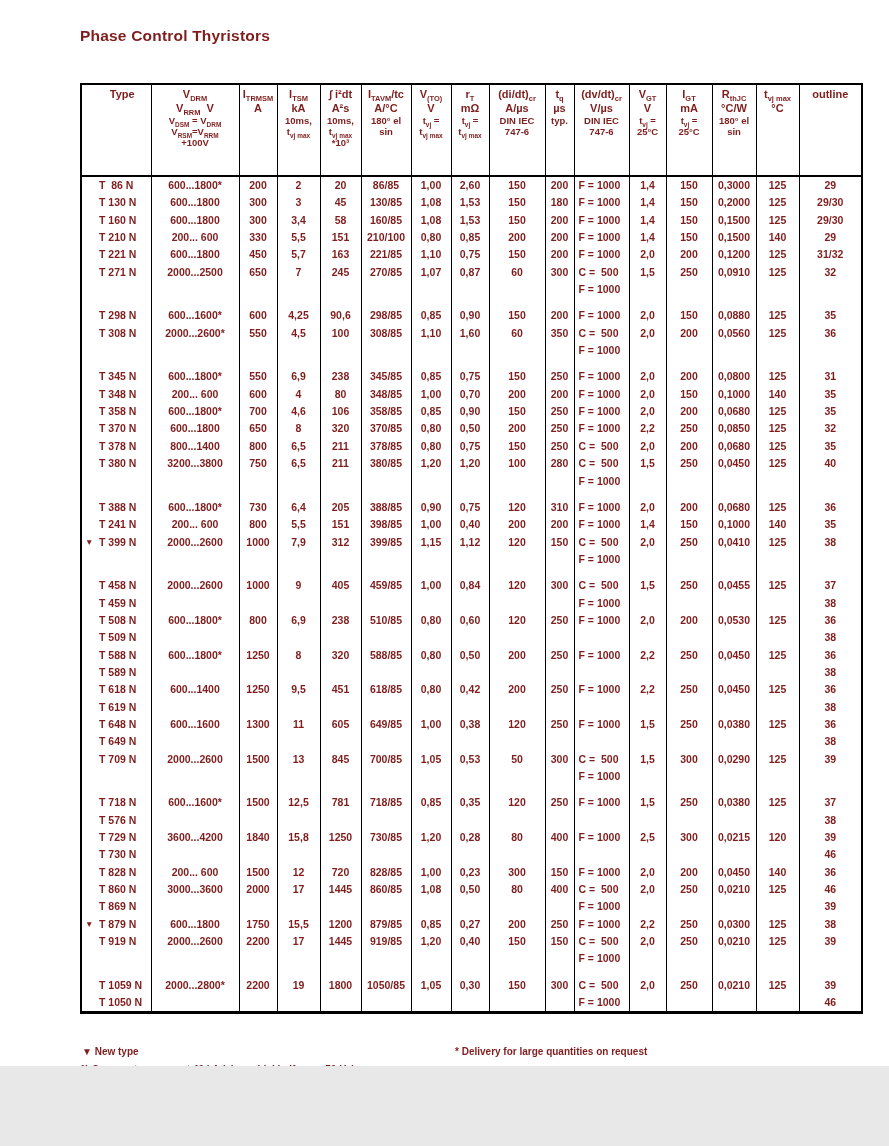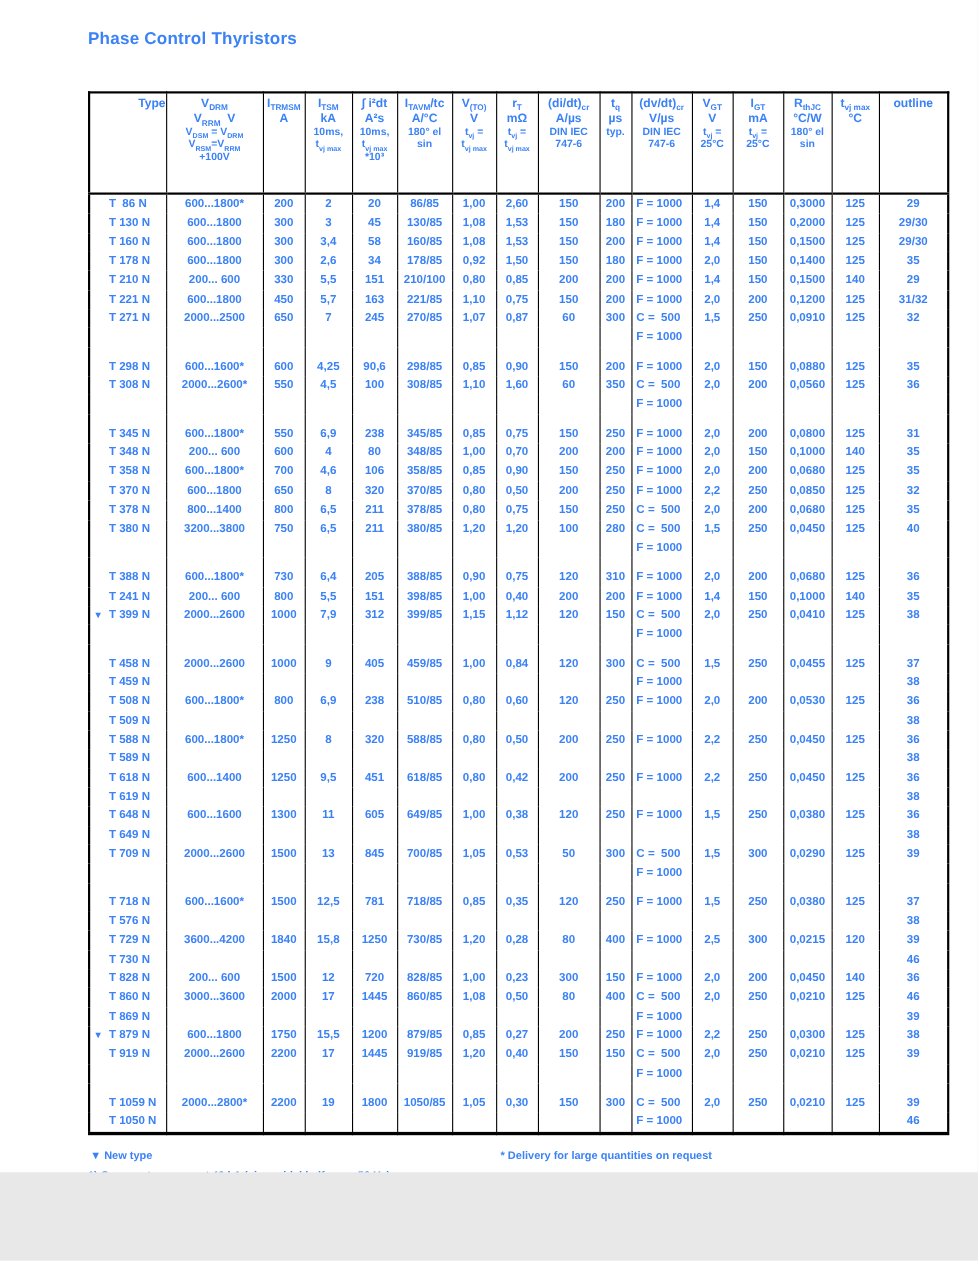--- a/index.html
+++ b/index.html
@@ -1,38 +1,38 @@
 <!DOCTYPE html>
 <html><head>
 <meta charset="utf-8">
 <style>
   html,body{margin:0;padding:0;background:#e8e8e8;}
   .page{
     position:relative;width:889px;height:1066px;background:#ffffff;
-    font-family:"Liberation Sans",sans-serif;color:#3b82f6;overflow:hidden;
+    font-family:"Liberation Sans",sans-serif;color:#7f1d1d;overflow:hidden;
   }
   .title{
     position:absolute;left:80px;top:27px;margin:0;
     font-size:15.5px;font-weight:800;letter-spacing:.2px;
   }
   table.spec{
     position:absolute;left:80px;top:83px;width:783px;
     border-collapse:collapse;table-layout:fixed;
     border:2px solid #000;border-bottom:3px solid #000;
   }
   .spec th,.spec td{
     border-left:1px solid #000;padding:0;margin:0;
     font-weight:700;white-space:pre;overflow:visible;
   }
   .spec th:first-child,.spec td:first-child{border-left:none;}
   .spec thead th{
     height:87px;vertical-align:top;text-align:center;
     border-bottom:2px solid #000;padding-top:3px;
   }
-  .spec thead th.c-type{text-align:right;padding-left:12px;}
+  .spec thead th.c-type{text-align:center;padding-left:12px;}
   .hl{font-size:11px;line-height:13.5px;}
   .hs{font-size:9.5px;line-height:11px;}
   sub{font-size:68%;line-height:0;text-align:center;}
   .spec tbody td{
     height:17.35px;line-height:17.35px;font-size:10.5px;
     text-align:center;vertical-align:bottom;
   }
   .spec tbody tr.gap td{padding-top:9px;}
   .spec tbody td.c-type{text-align:left;padding-left:17px;position:relative;}
   .spec tbody td.c-dvdt-cr{text-align:left;padding-left:4px;}
@@ -138,38 +138,20 @@
           <td class="c-didt-cr">150</td>
           <td class="c-tq">200</td>
           <td class="c-dvdt-cr">F = 1000</td>
           <td class="c-vgt">1,4</td>
           <td class="c-igt">150</td>
           <td class="c-rthjc">0,1500</td>
           <td class="c-tvj-max">125</td>
           <td class="c-outline">29/30</td>
         </tr>
         <tr>
-          <td class="c-type">T 178 N</td>
-          <td class="c-vdrm-vrrm">600...1800</td>
-          <td class="c-itrmsm">300</td>
-          <td class="c-itsm">2,6</td>
-          <td class="c-i2dt">34</td>
-          <td class="c-itavm-tc">178/85</td>
-          <td class="c-vto">0,92</td>
-          <td class="c-rt">1,50</td>
-          <td class="c-didt-cr">150</td>
-          <td class="c-tq">180</td>
-          <td class="c-dvdt-cr">F = 1000</td>
-          <td class="c-vgt">2,0</td>
-          <td class="c-igt">150</td>
-          <td class="c-rthjc">0,1400</td>
-          <td class="c-tvj-max">125</td>
-          <td class="c-outline">35</td>
-        </tr>
-        <tr>
           <td class="c-type">T 210 N</td>
           <td class="c-vdrm-vrrm">200... 600</td>
           <td class="c-itrmsm">330</td>
           <td class="c-itsm">5,5</td>
           <td class="c-i2dt">151</td>
           <td class="c-itavm-tc">210/100</td>
           <td class="c-vto">0,80</td>
           <td class="c-rt">0,85</td>
           <td class="c-didt-cr">200</td>
           <td class="c-tq">200</td>

